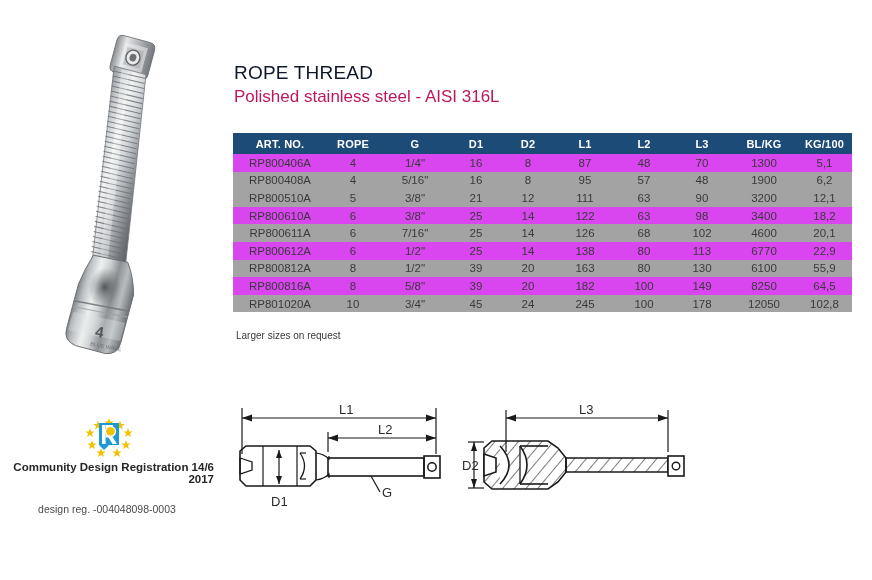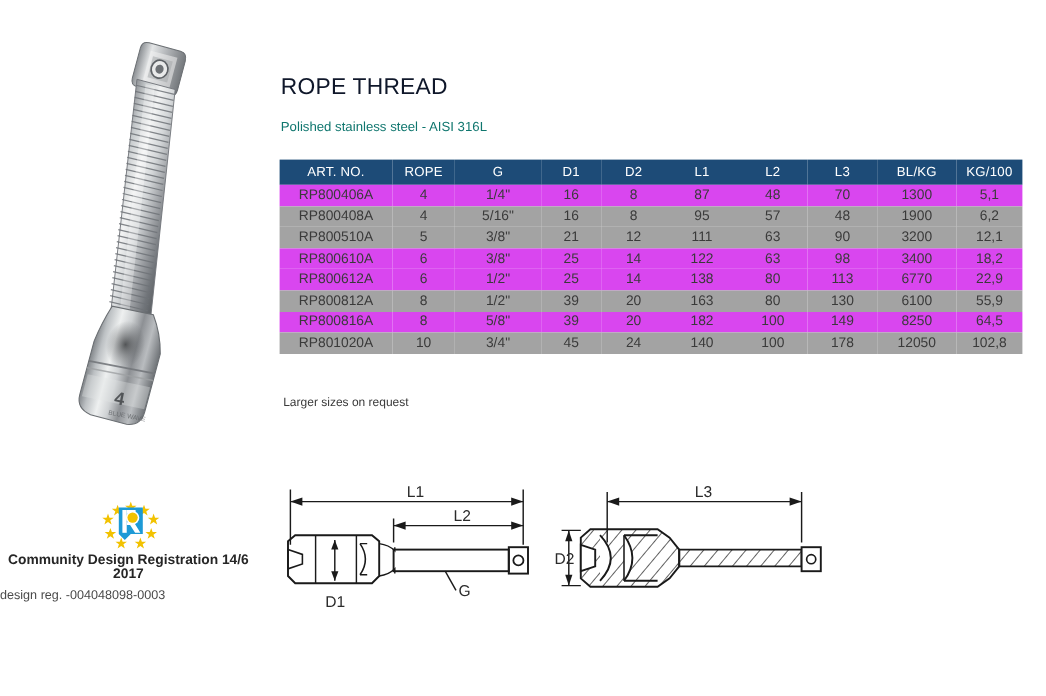--- a/index.html
+++ b/index.html
@@ -32,39 +32,39 @@
     left: 234px;
     top: 62px;
     font-size: 19px;
     font-weight: normal;
     letter-spacing: 0.2px;
     color: #0f172a;
   }
   #page-subtitle {
     position: absolute;
     left: 234px;
-    top: 100px;
-    font-size: 11px;
-    color: #0f766e;
+    top: 87px;
+    font-size: 17px;
+    color: #be185d;
   }
 
   
   #spec-table {
     position: absolute;
     left: 233px;
     top: 133px;
     width: 619px;
     border-collapse: collapse;
     font-size: 11.5px;
   }
   #spec-table th {
     background: #1d4b77;
     color: #ffffff;
     font-size: 11px;
-    font-weight: normal;
+    font-weight: bold;
     height: 21px;
     text-align: center;
     letter-spacing: 0.2px;
     padding: 0;
   }
   #spec-table td {
     height: 17.6px;
     text-align: center;
     color: #3a3a3a;
     padding: 0;
@@ -102,29 +102,29 @@
     text-align: center;
   }
   #cd-logo {
     display: block;
     margin: 0 auto 3px auto;
   }
   #cd-line1 {
     font-size: 11.5px;
     font-weight: bold;
     color: #262626;
-    text-align: center;
+    text-align: right;
     padding-right: 4px;
   }
   #cd-line2 {
     font-size: 10.5px;
     color: #4a4a4a;
-    text-align: left;
+    text-align: center;
     padding-right: 4px;
-    margin-top: 5px;
+    margin-top: 18px;
   }
 
   
   #drawing-left {
     position: absolute;
     left: 232px;
     top: 396px;
     width: 232px;
     height: 120px;
   }
@@ -338,20 +338,32 @@
         <td>6</td>
         <td>3/8"</td>
         <td>25</td>
         <td>14</td>
         <td>122</td>
         <td>63</td>
         <td>98</td>
         <td>3400</td>
         <td>18,2</td>
       </tr>
+      <tr class="even">
+        <td>RP800611A</td>
+        <td>6</td>
+        <td>7/16"</td>
+        <td>25</td>
+        <td>14</td>
+        <td>126</td>
+        <td>68</td>
+        <td>102</td>
+        <td>4600</td>
+        <td>20,1</td>
+      </tr>
       <tr class="odd">
         <td>RP800612A</td>
         <td>6</td>
         <td>1/2"</td>
         <td>25</td>
         <td>14</td>
         <td>138</td>
         <td>80</td>
         <td>113</td>
         <td>6770</td>
@@ -380,21 +392,21 @@
         <td>149</td>
         <td>8250</td>
         <td>64,5</td>
       </tr>
       <tr class="even">
         <td>RP801020A</td>
         <td>10</td>
         <td>3/4"</td>
         <td>45</td>
         <td>24</td>
-        <td>140</td>
+        <td>245</td>
         <td>100</td>
         <td>178</td>
         <td>12050</td>
         <td>102,8</td>
       </tr>
     </tbody>
 </table>
 
 <div id="table-note">Larger sizes on request</div>
 

